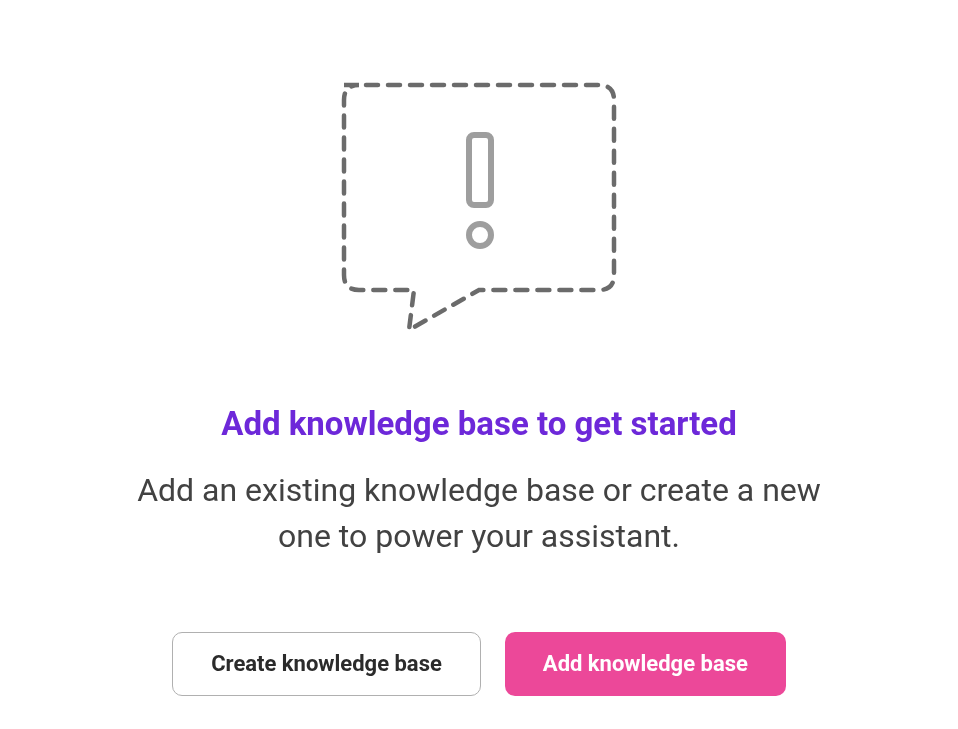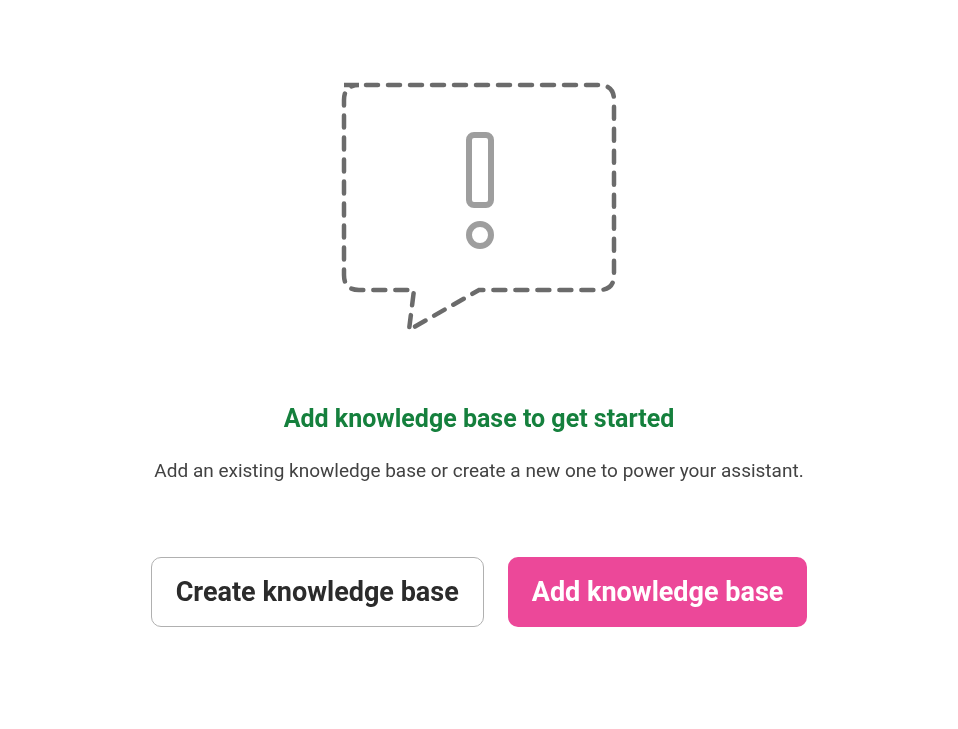--- a/index.html
+++ b/index.html
@@ -15,44 +15,44 @@
       display: flex;
       flex-direction: column;
       align-items: center;
       justify-content: flex-start;
       padding-top: 70px;
     }
     .illustration {
       margin-bottom: 50px;
     }
     .heading {
-      font-size: 25px;
+      font-size: 33px;
       font-weight: 700;
-      color: #15803d;
+      color: #6d28d9;
       margin-bottom: 24px;
       text-align: center;
     }
     .subheading {
-      font-size: 19px;
+      font-size: 32px;
       font-weight: 400;
       color: #424242;
       text-align: center;
       line-height: 1.45;
       max-width: 720px;
       margin-bottom: 72px;
     }
     .button-row {
       display: flex;
       gap: 24px;
       justify-content: center;
     }
     .btn {
-      font-size: 27px;
+      font-size: 22px;
       font-weight: 700;
-      padding: 18px 24px;
+      padding: 18px 38px;
       border-radius: 10px;
       cursor: pointer;
       font-family: inherit;
       border: none;
       line-height: 1.2;
     }
     .btn-secondary {
       background: #ffffff;
       color: #2b2b2b;
       border: 1px solid #b0b0b0;

